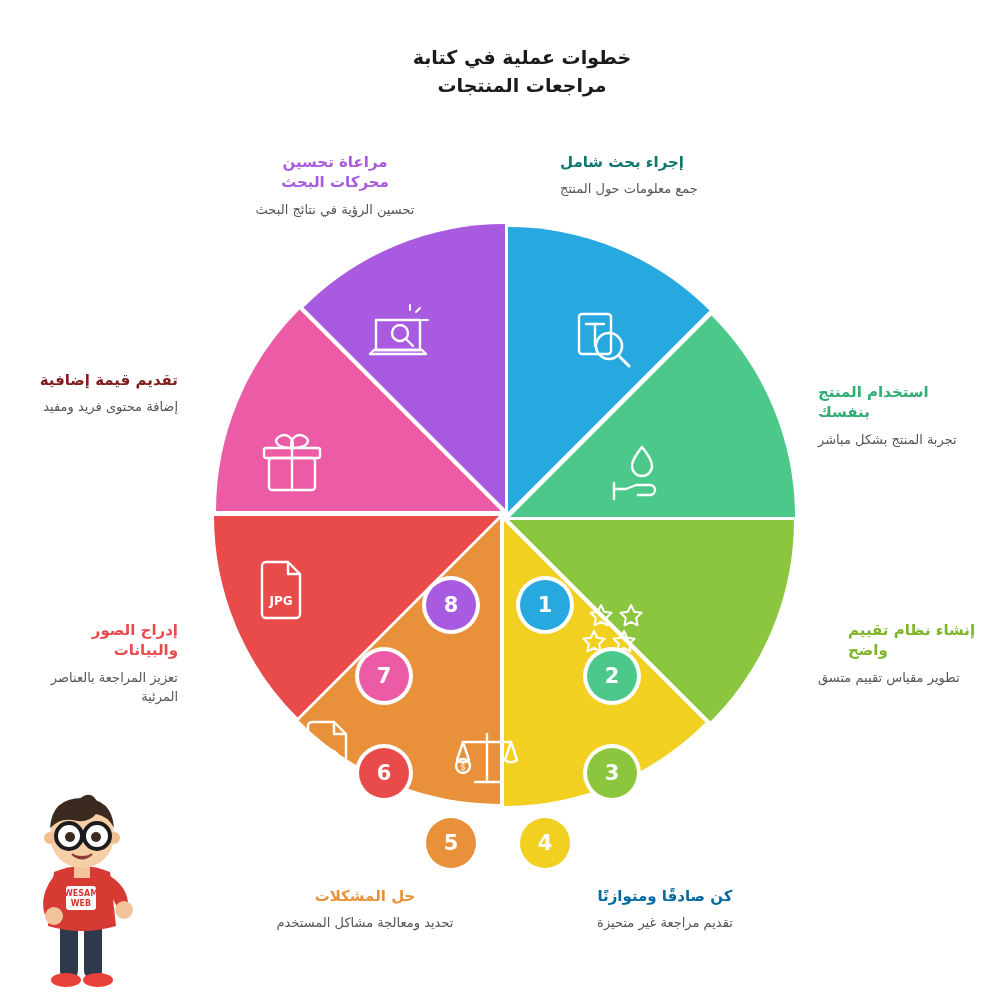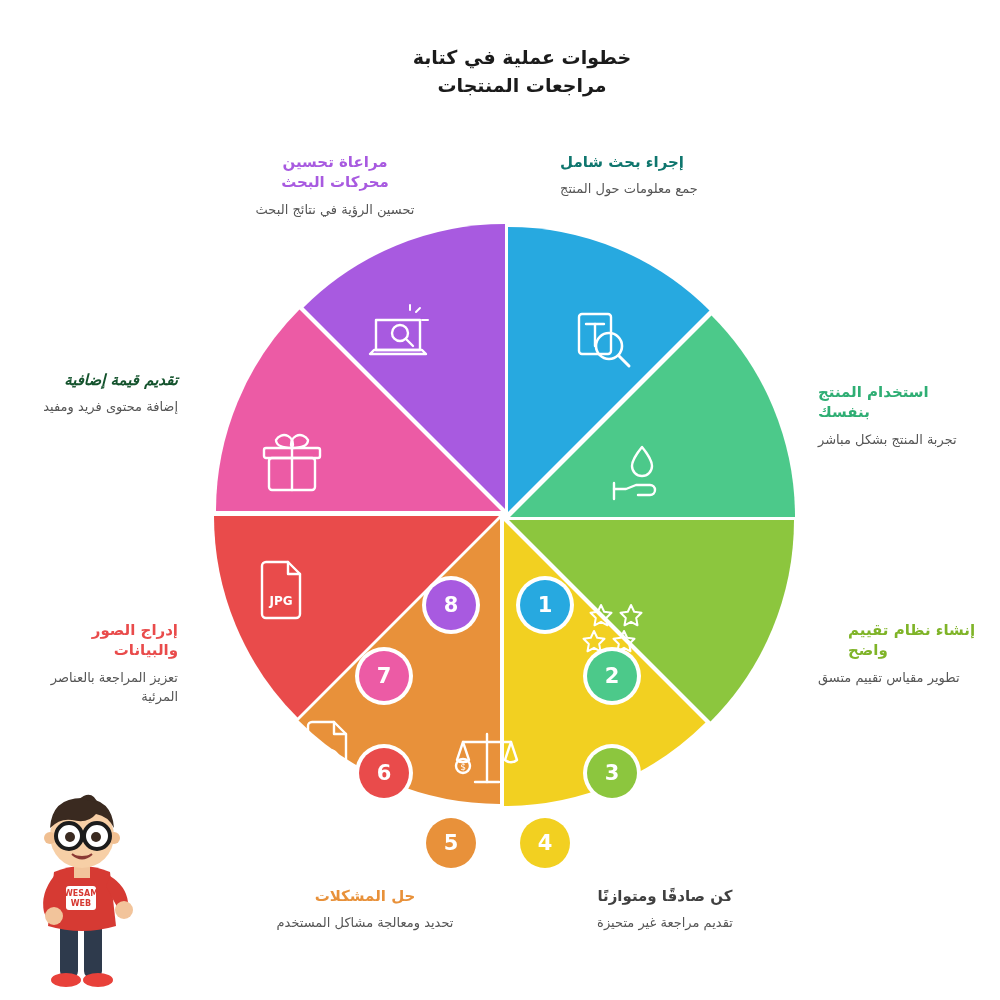--- a/index.html
+++ b/index.html
@@ -207,36 +207,36 @@
     <p class="h" style="color:#2fae74;">استخدام المنتج بنفسك</p>
     <p class="d">تجربة المنتج بشكل مباشر</p>
   </div>
 
   <div class="lbl ta-l" style="left:818px;top:620px;width:160px;">
     <p class="h" style="color:#7fb428;margin-left:30px;">إنشاء نظام تقييم واضح</p>
     <p class="d">تطوير مقياس تقييم متسق</p>
   </div>
 
   <div class="lbl ta-c" style="left:555px;top:862px;width:220px;">
-    <p class="h" style="color:#404040;">كن صادقًا ومتوازنًا</p>
+    <p class="h" style="color:#0369a1;">كن صادقًا ومتوازنًا</p>
     <p class="d">تقديم مراجعة غير متحيزة</p>
   </div>
 
   <div class="lbl ta-c" style="left:255px;top:862px;width:220px;">
     <p class="h" style="color:#e8913a;">حل المشكلات</p>
     <p class="d">تحديد ومعالجة مشاكل المستخدم</p>
   </div>
 
   <div class="lbl ta-r" style="left:28px;top:620px;width:150px;">
     <p class="h" style="color:#e94b4b;">إدراج الصور والبيانات</p>
     <p class="d">تعزيز المراجعة بالعناصر المرئية</p>
   </div>
 
   <div class="lbl ta-r" style="left:28px;top:370px;width:150px;">
-    <p class="h" style="color:#14532d;font-style:italic;">تقديم قيمة إضافية</p>
+    <p class="h" style="color:#7f1d1d;">تقديم قيمة إضافية</p>
     <p class="d">إضافة محتوى فريد ومفيد</p>
   </div>
 
   <div class="lbl ta-c" style="left:255px;top:128px;width:160px;">
     <p class="h" style="color:#a85ae0;">مراعاة تحسين محركات البحث</p>
     <p class="d">تحسين الرؤية في نتائج البحث</p>
   </div>
 
   <div class="mascot">
     <svg width="128" height="208" viewBox="0 0 128 208" xmlns="http://www.w3.org/2000/svg">

